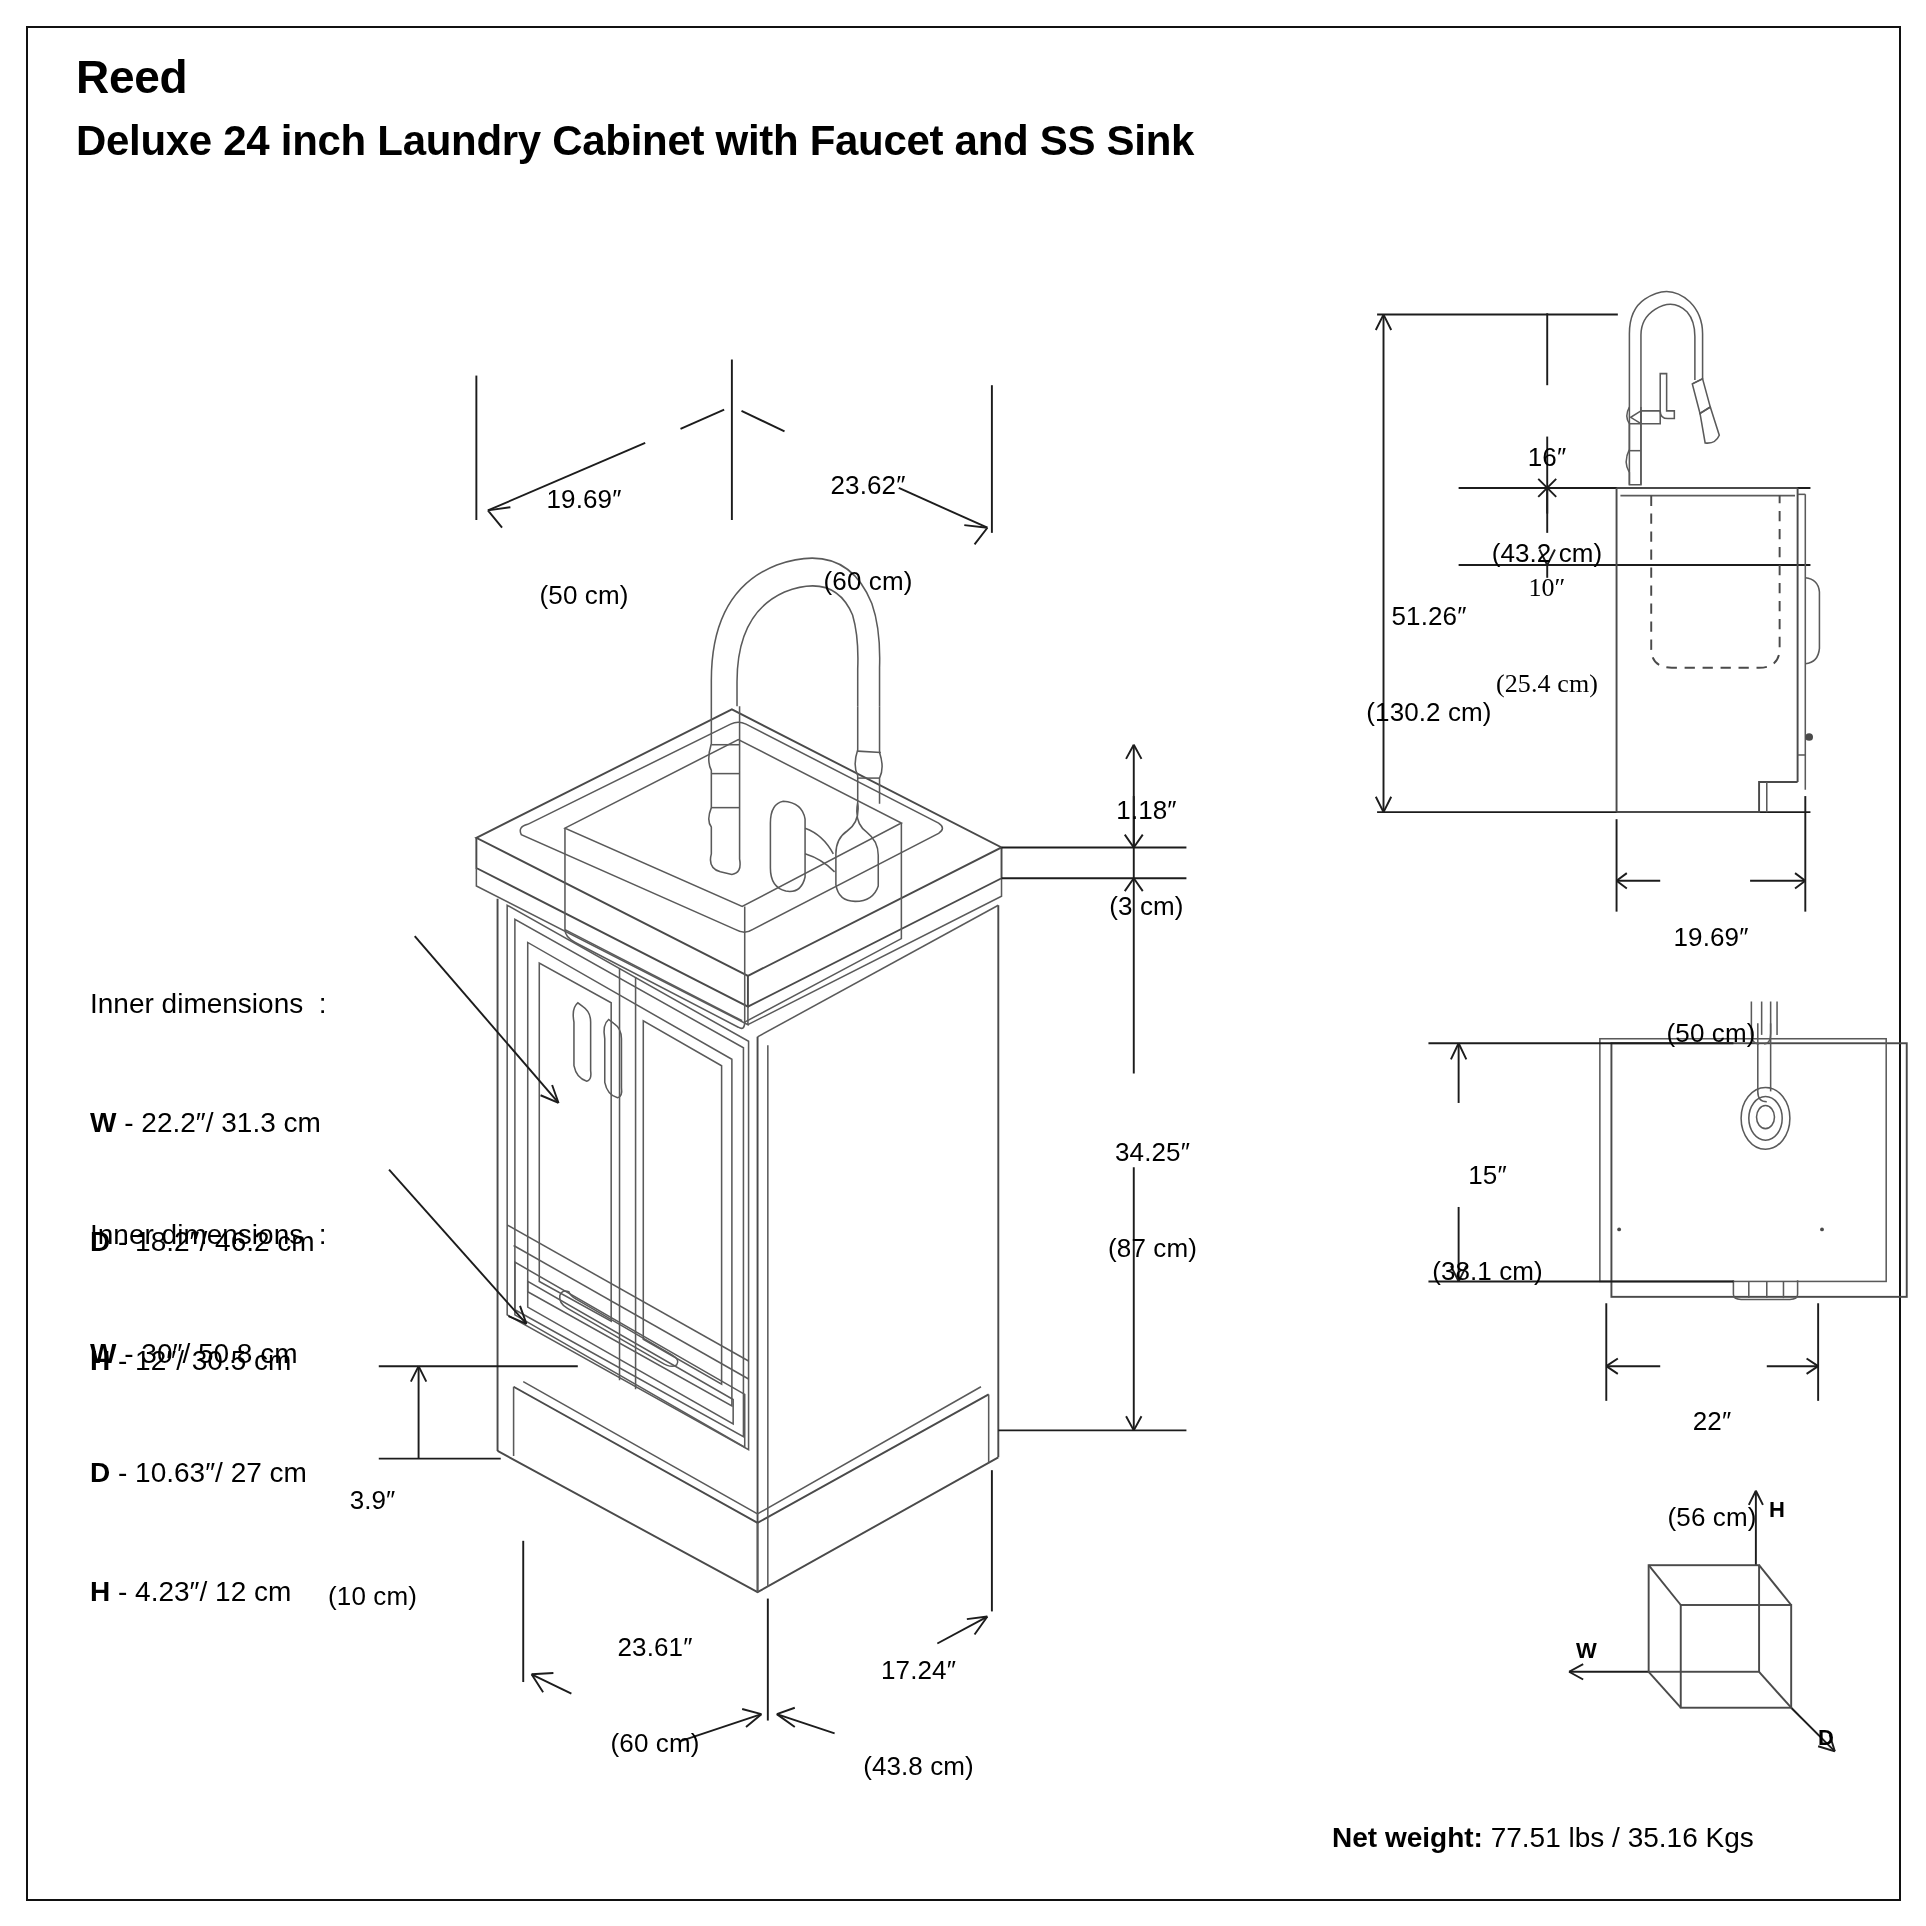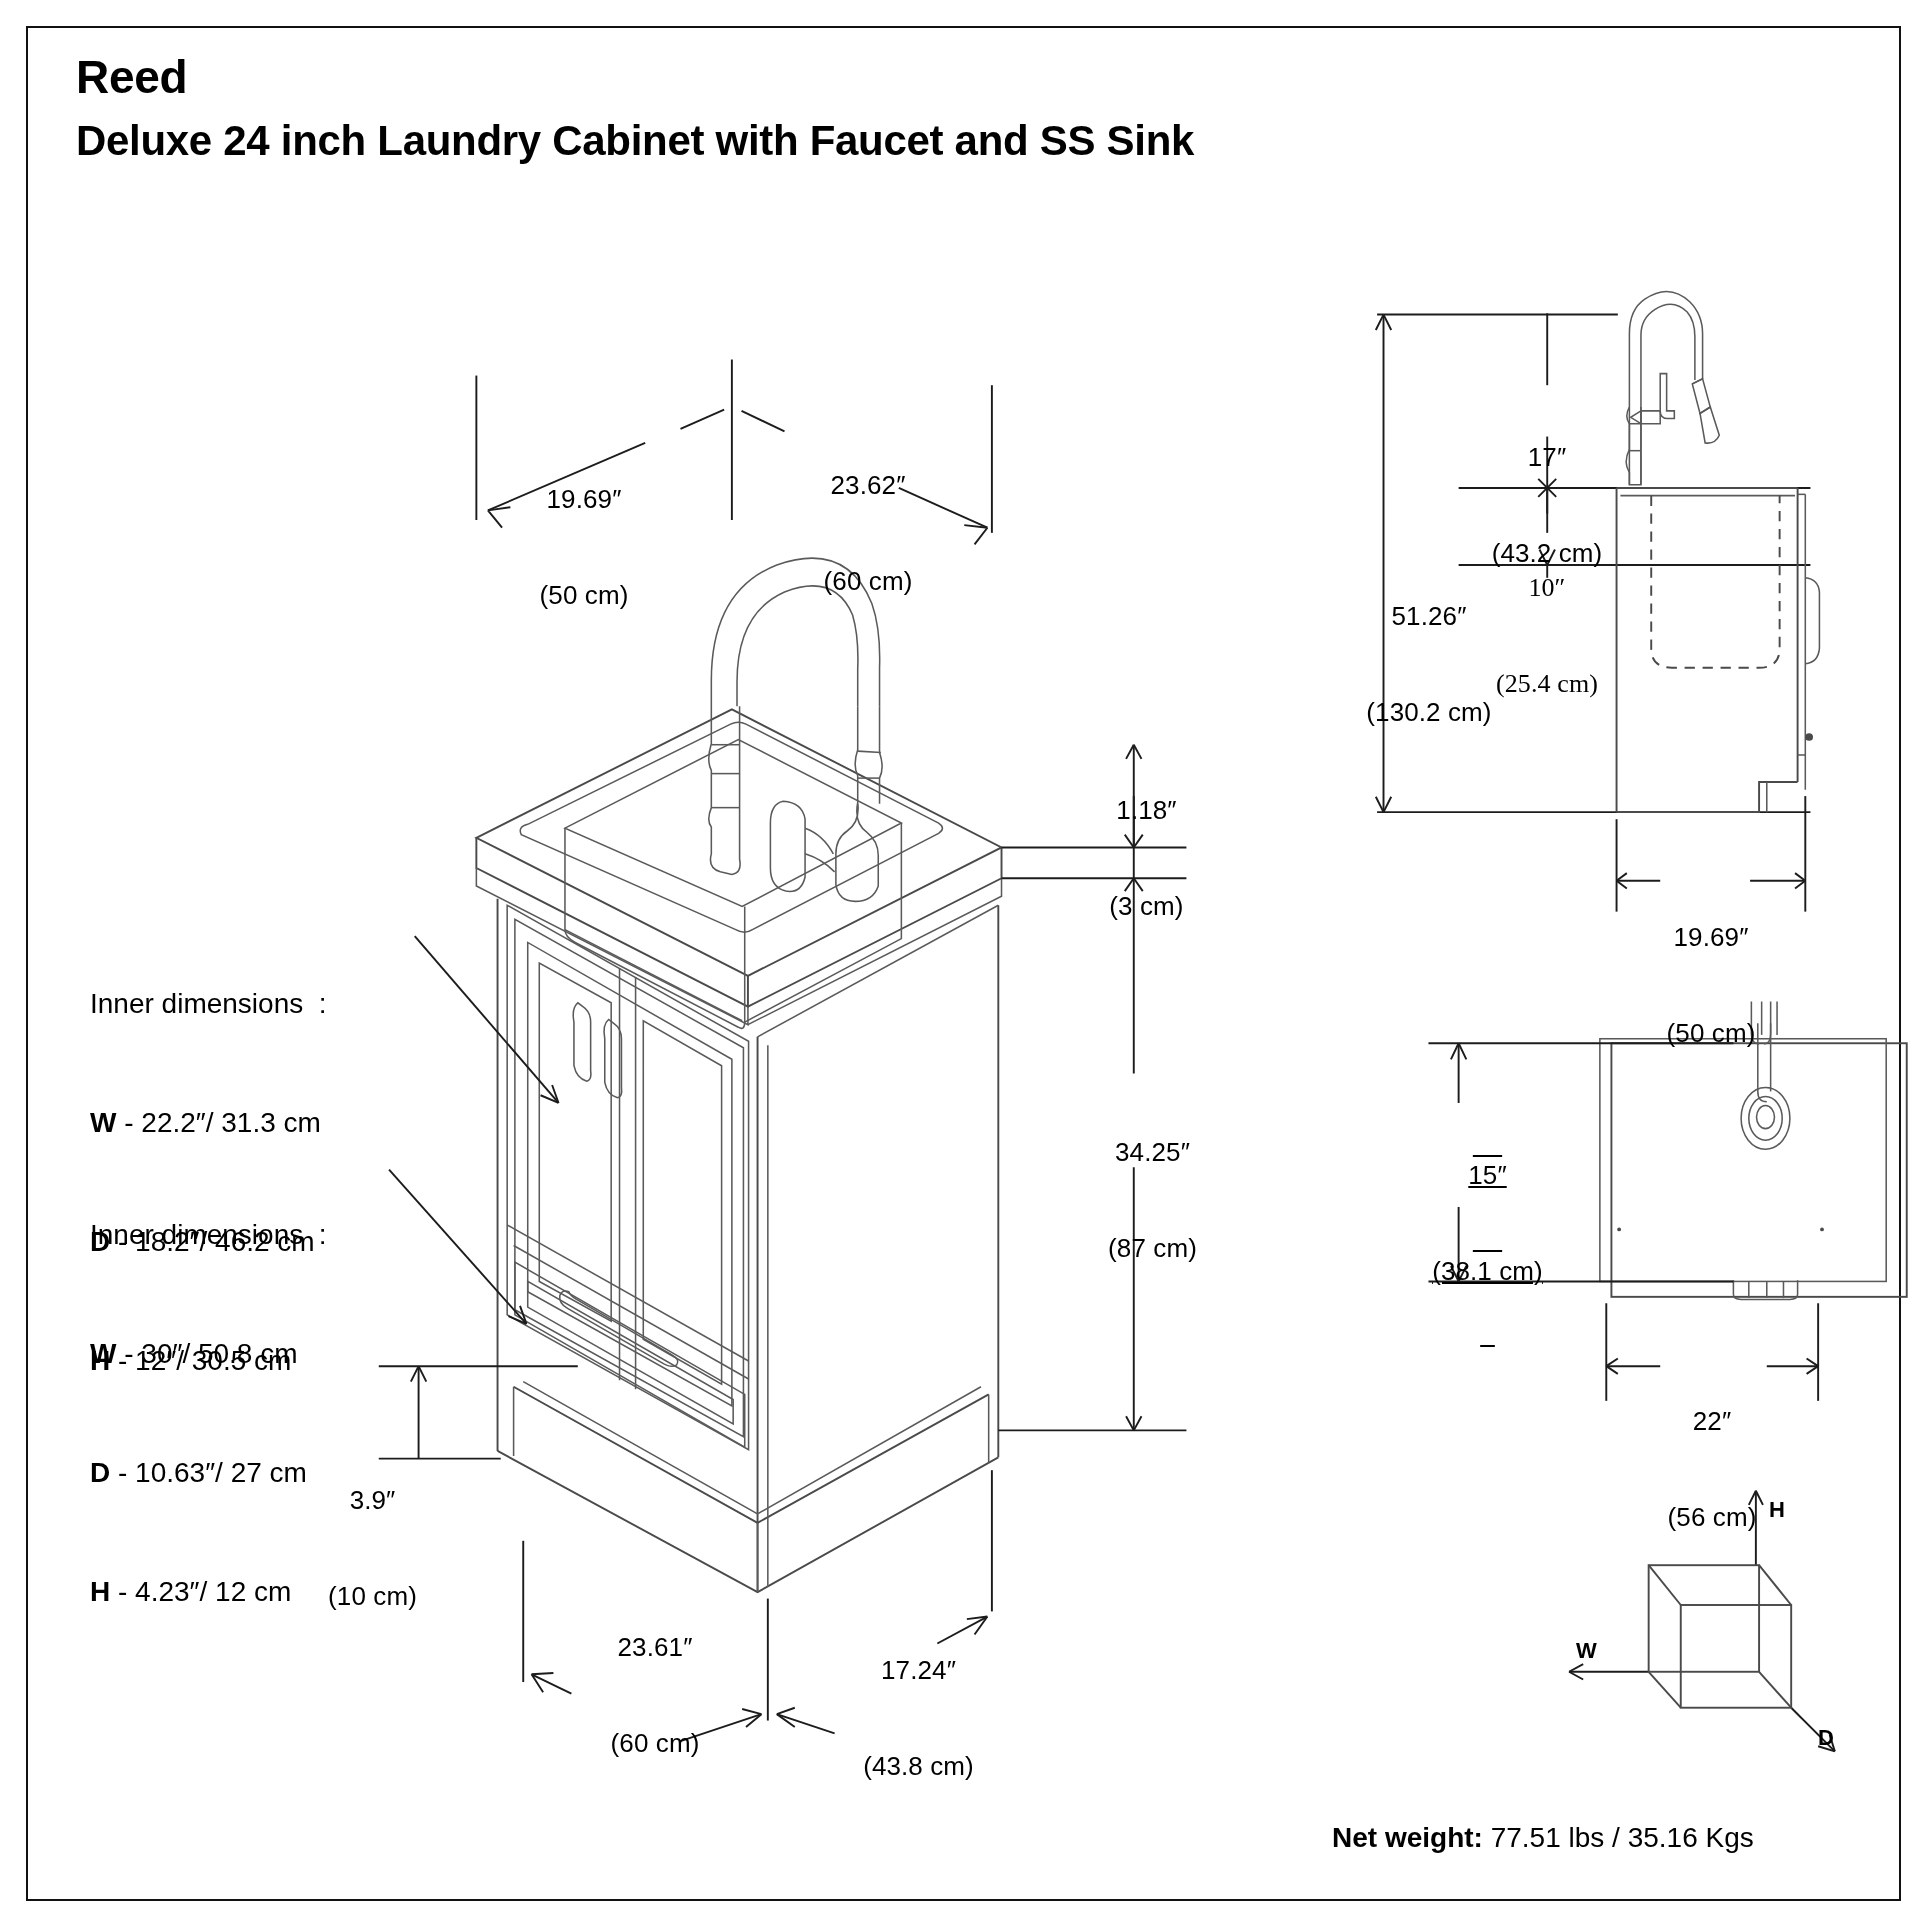--- a/index.html
+++ b/index.html
@@ -328,40 +328,40 @@
   </div>
 
   <div class="txt innerblk" style="left:90px;top:1135px;">
     <div>Inner dimensions  :</div>
     <div><b>W</b><span> - 30″/ 50.8 cm</span></div>
     <div><b>D</b><span> - 10.63″/ 27 cm</span></div>
     <div><b>H</b><span> - 4.23″/ 12 cm</span></div>
   </div>
 
   <div class="txt dimlbl" style="left:1470px;top:379px;width:154px;">
-    <div>17″</div>
+    <div>16″</div>
     <div>(43.2 cm)</div>
   </div>
 
   <div class="txt dimlbl" style="left:1470px;top:509px;width:154px;font-family:Liberation Serif, serif;">
     <div>10″</div>
     <div>(25.4 cm)</div>
   </div>
 
   <div class="txt dimlbl" style="left:1339px;top:538px;width:180px;">
     <div>51.26″</div>
     <div>(130.2 cm)</div>
   </div>
 
   <div class="txt dimlbl" style="left:1634px;top:859px;width:154px;">
     <div>19.69″</div>
     <div>(50 cm)</div>
   </div>
 
-  <div class="txt dimlbl" style="left:1407px;top:1097px;width:161px;text-decoration:underline;">
+  <div class="txt dimlbl" style="left:1407px;top:1097px;width:161px;">
     <div>15″</div>
     <div>(38.1 cm)</div>
   </div>
 
   <div class="txt dimlbl" style="left:1638px;top:1343px;width:148px;">
     <div>22″</div>
     <div>(56 cm)</div>
   </div>
 
   <div class="txt axlbl" style="left:1769px;top:1497px;">H</div>

